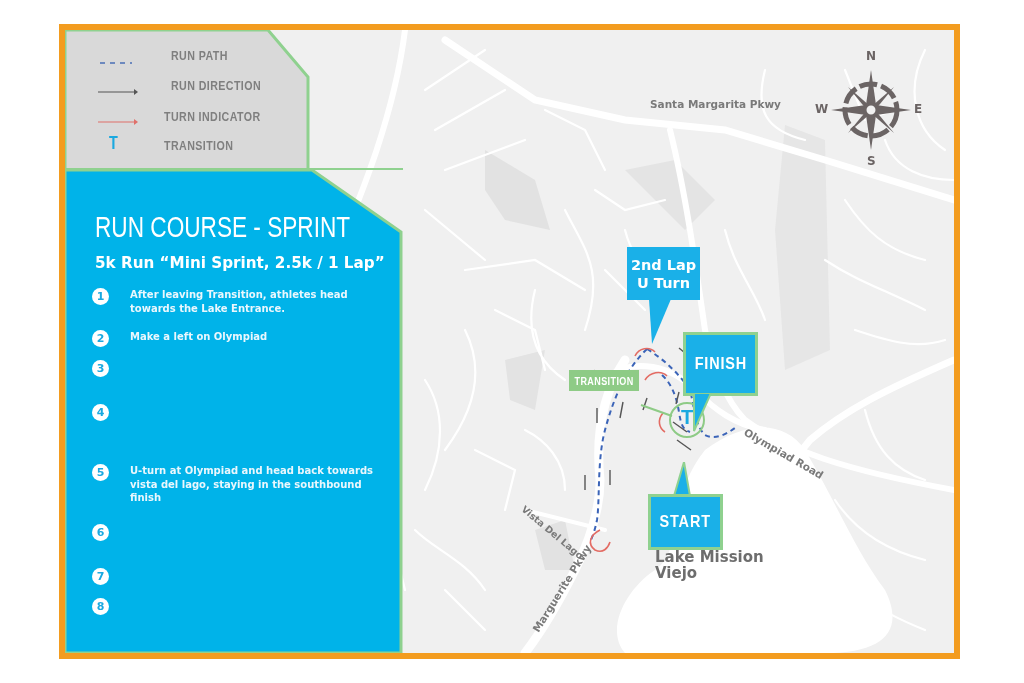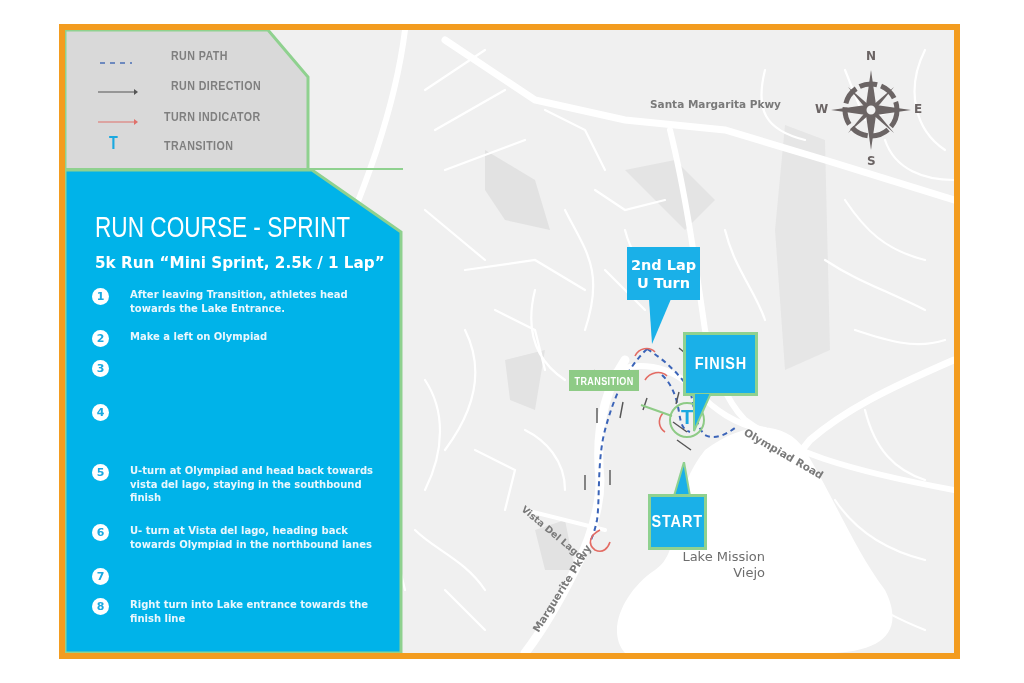--- a/index.html
+++ b/index.html
@@ -61,22 +61,22 @@
     .transition-tag {
       position: absolute; background: #8ecb86; color: #fff; font-weight: bold;
       font-family: "Liberation Sans", sans-serif; font-size: 11px; letter-spacing: 0.5px;
       display: flex; align-items: center; justify-content: center;
     }
     .map-label {
       position: absolute; color: #7a7a7a; font-family: "DejaVu Sans", sans-serif; font-size: 10.5px;
       font-weight: bold; white-space: nowrap; transform-origin: left center;
     }
     .lake-label {
-      position: absolute; color: #6d6d6d; font-family: "DejaVu Sans", sans-serif; font-size: 13px;
-      text-align: right; line-height: 16px; font-weight: normal;
+      position: absolute; color: #6d6d6d; font-family: "DejaVu Sans", sans-serif; font-size: 15px;
+      text-align: left; line-height: 16px; font-weight: bold;
     }
     .compass-letter {
       position: absolute; color: #6b6464; font-weight: bold; font-family: "DejaVu Sans", sans-serif; font-size: 12px;
     }
   </style>
 </head>
 <body>
 
 <div class="frame"></div>
 
@@ -187,21 +187,21 @@
     </div>
     <svg width="40" height="45" style="position:absolute; left:0px; top:61px;">
       <polygon points="11,0 28,0 11,38" fill="#1ab0e8" stroke="#8fd18f" stroke-width="2"></polygon>
     </svg>
   </div>
 
   <div style="position:absolute; left:583px; top:432px;">
     <svg width="40" height="40" style="position:absolute; left:18px; top:0px;">
       <polygon points="18,0 8,34 24,34" fill="#1ab0e8" stroke="#8fd18f" stroke-width="2"></polygon>
     </svg>
-    <div class="callout green-border" style="position:absolute; top:32px; width:59px; height:56px; font-size:17px;">
+    <div class="callout green-border" style="position:absolute; top:32px; width:75px; height:56px; font-size:17px;">
       <span class="callout-cond">START</span>
     </div>
   </div>
 
   <div class="transition-tag" style="left:504px; top:340px; width:70px; height:21px;">
     <span style="transform:scaleX(0.82); display:inline-block;">TRANSITION</span>
   </div>
   <div style="position:absolute; left:616px; top:376px; color:#1aa9e0; font-weight:bold; font-size:20px; font-family:'Liberation Sans', sans-serif;">T</div>
 </div>
 
@@ -251,22 +251,20 @@
   </div>
   <div class="step" style="left:27px; top:236px;">
     <div class="step-num">4</div>
   </div>
   <div class="step" style="left:27px; top:296px;">
     <div class="step-num">5</div>
     <div class="step-text">U-turn at Olympiad and head back towards vista del lago, staying in the southbound finish</div>
   </div>
   <div class="step" style="left:27px; top:356px;">
     <div class="step-num">6</div>
-    <div class="step-text">U- turn at Vista del lago, heading back towards Olympiad in the northbound lanes</div>
   </div>
   <div class="step" style="left:27px; top:400px;">
     <div class="step-num">7</div>
   </div>
   <div class="step" style="left:27px; top:430px;">
     <div class="step-num">8</div>
-    <div class="step-text">Right turn into Lake entrance towards the finish line</div>
   </div>
 </div>
 
 </body></html>

